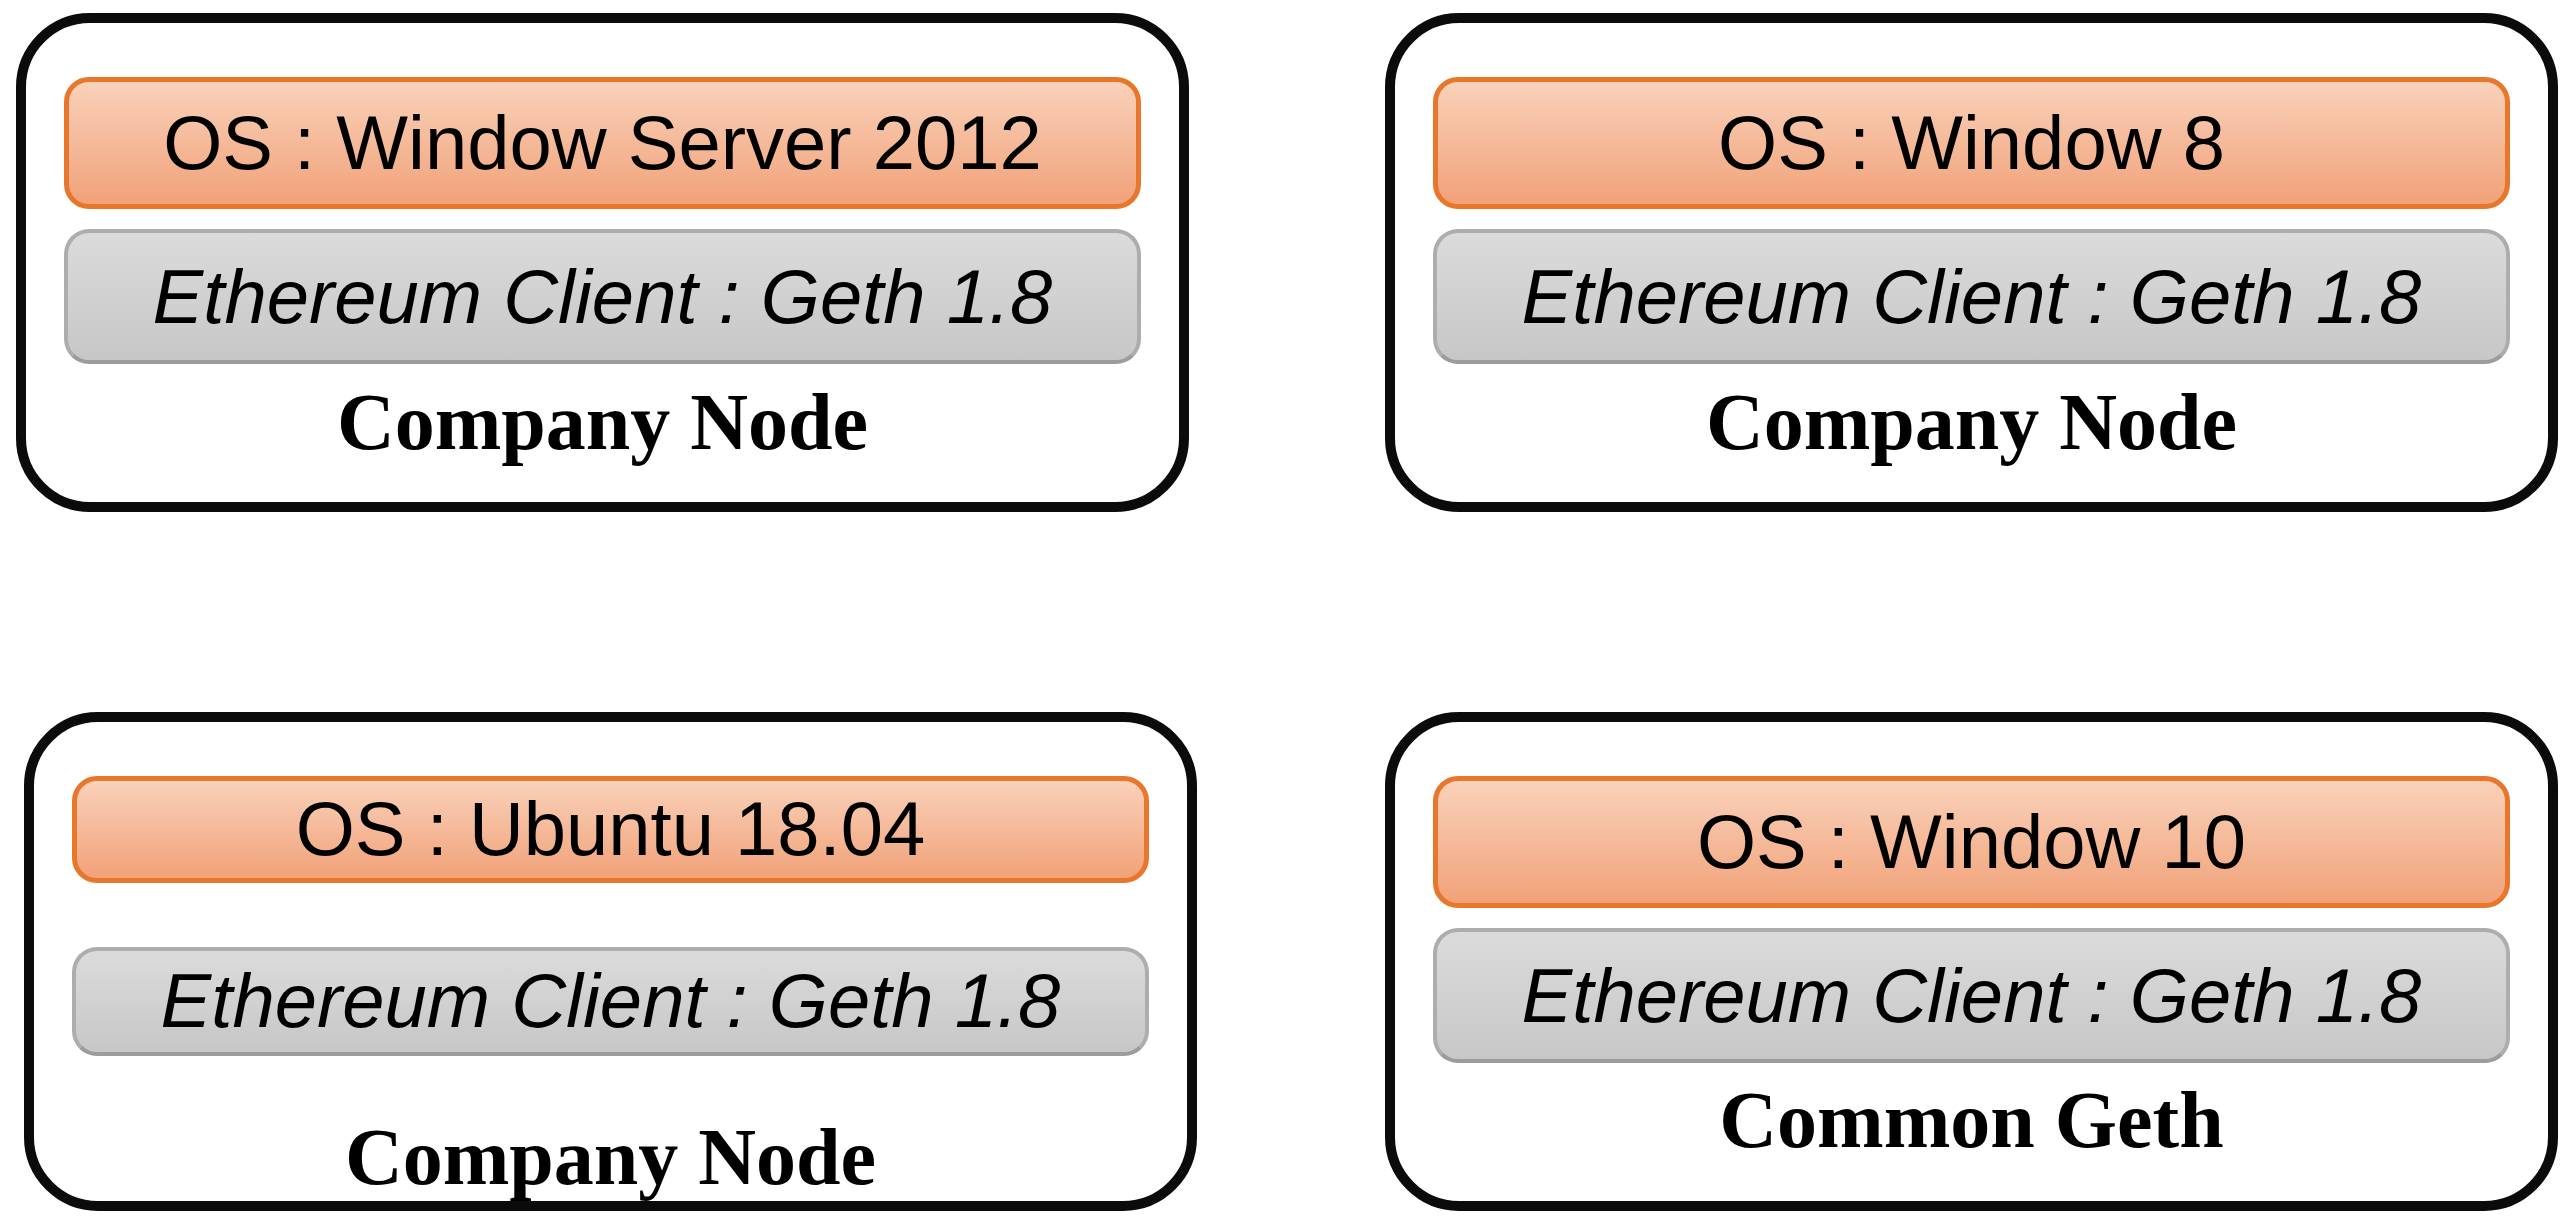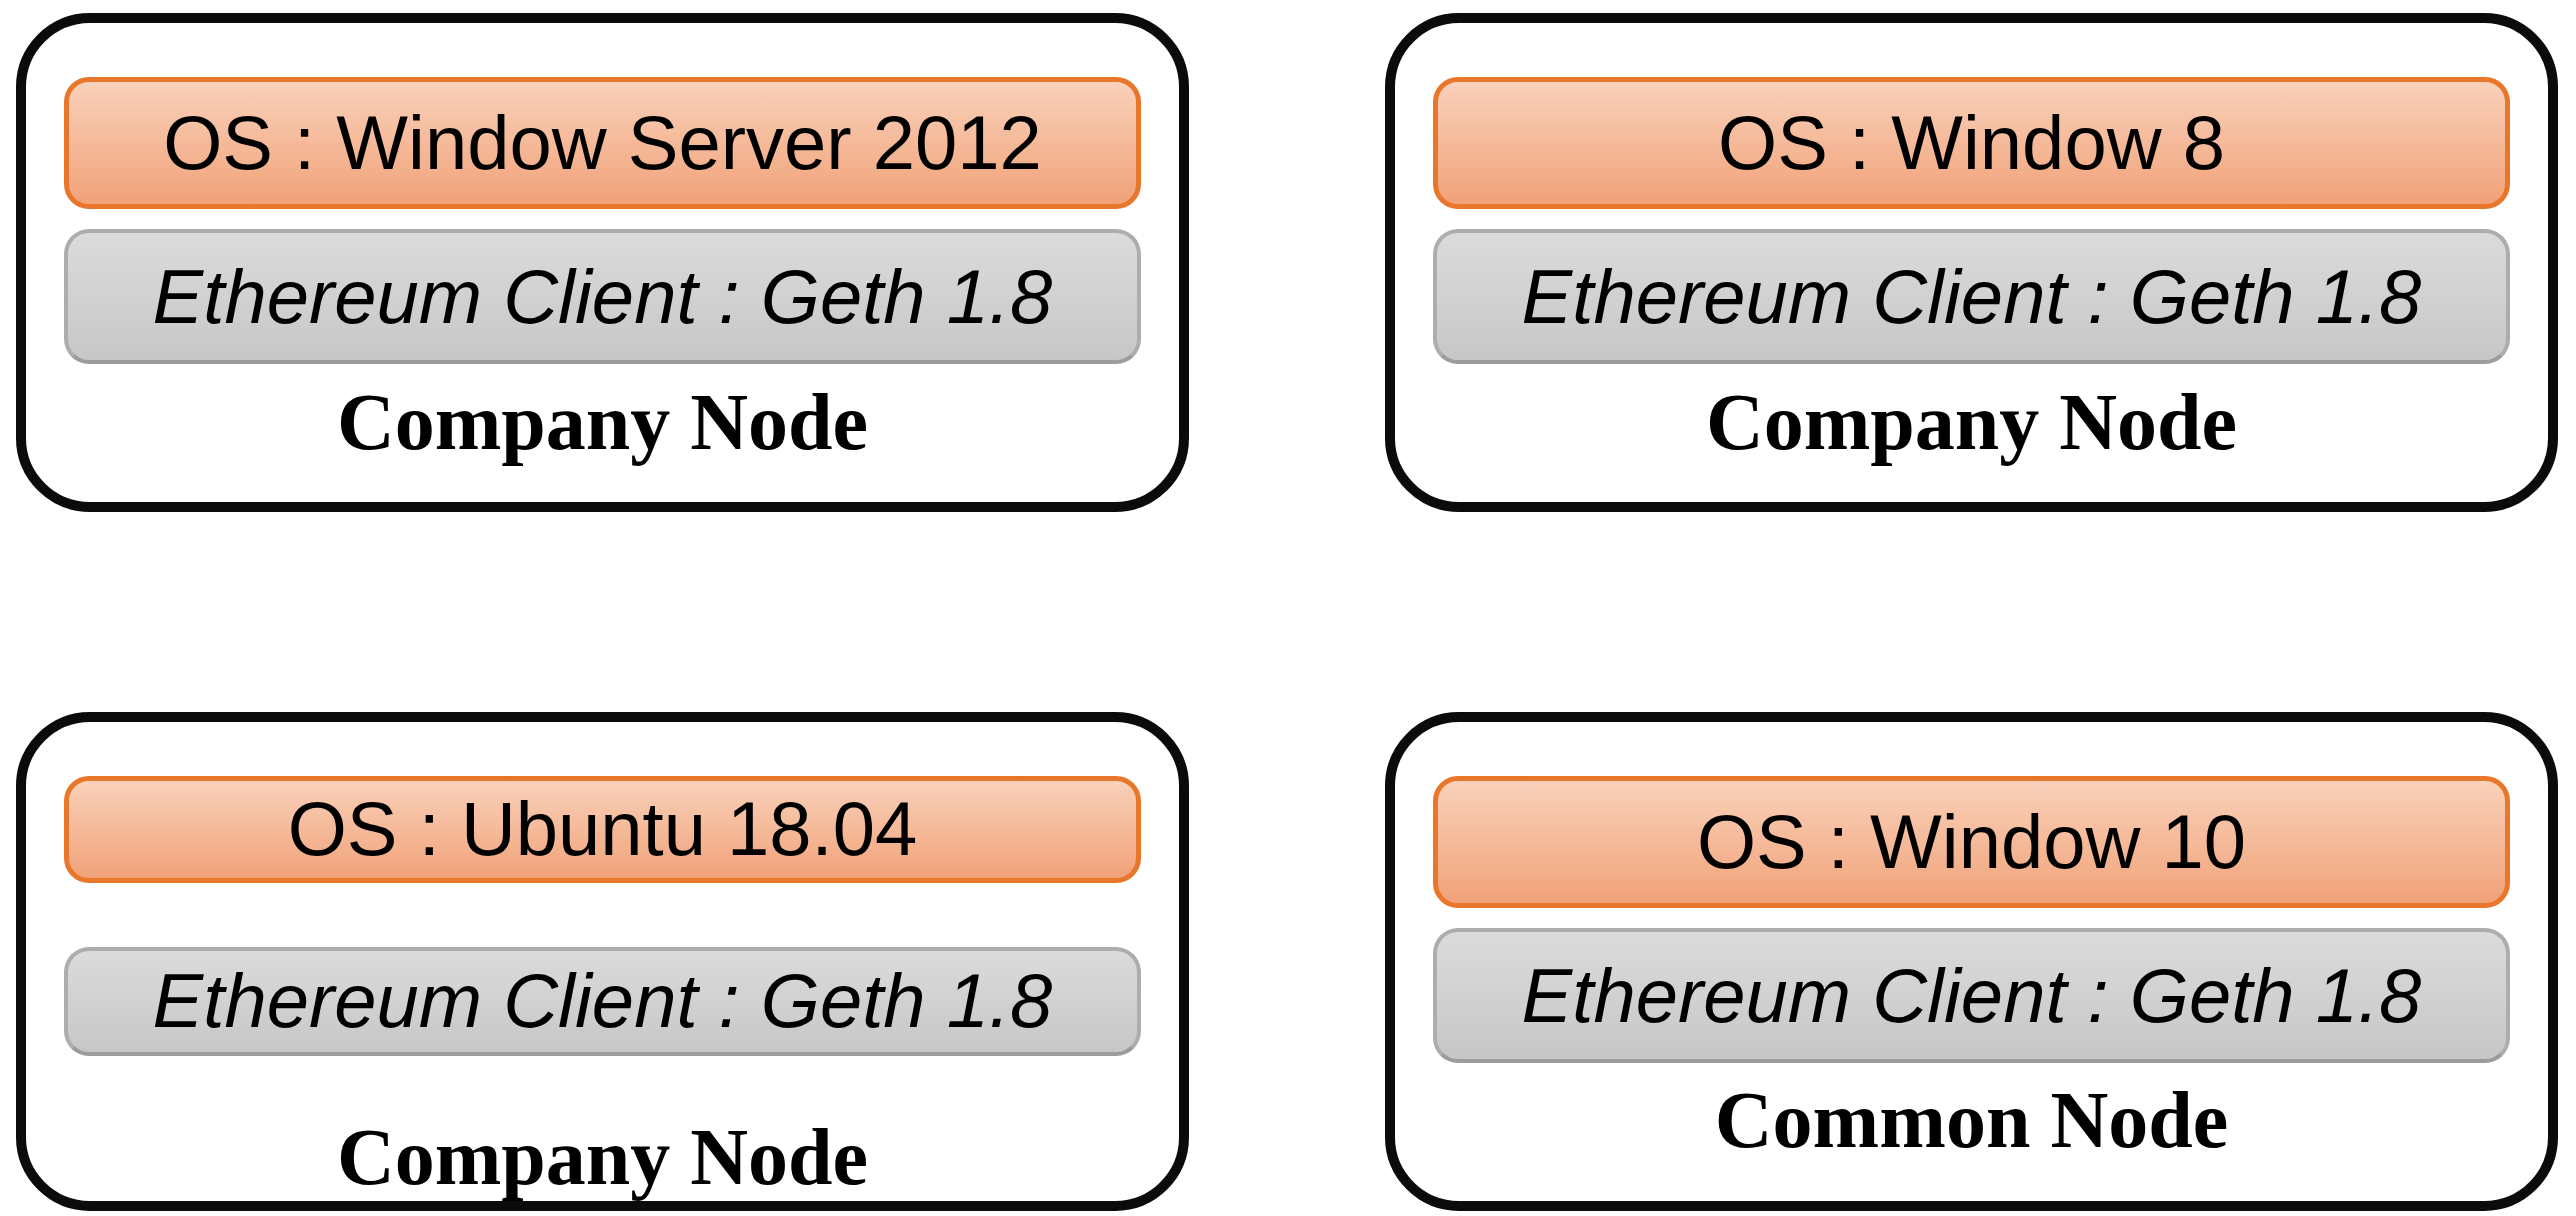--- a/index.html
+++ b/index.html
@@ -22,21 +22,21 @@
     box-sizing: border-box;
     border: 10.5px solid var(--box-border, #0b0b0b);
     border-radius: 74px;
     background: #ffffff;
     display: flex;
     flex-direction: column;
     padding: 54px 38px 0 38px;
   }
   .pos-tl { left: 16px;   top: 13.4px; }
   .pos-tr { left: 1385px; top: 13.4px; }
-  .pos-bl { left: 16px;   top: 712px; gap: 44px; }
+  .pos-bl { left: 24px;   top: 712px; gap: 44px; }
   .pos-br { left: 1385px; top: 712px; }
 
   .os-bar {
     box-sizing: border-box;
     height: 132px;
     border: 5.7px solid var(--os-border, #e8772c);
     border-radius: 25px;
     background: linear-gradient(180deg,
       var(--os-fill-top, #f9d1ba) 0%,
       var(--os-fill-bottom, #f1a279) 100%);
@@ -110,17 +110,17 @@
     <div class="node-label">Company Node</div>
   </div>
 
   <div class="node-box pos-br">
     <div class="os-bar">
       <span>OS : Window 10</span>
     </div>
     <div class="client-bar">
       <span>Ethereum Client : Geth 1.8</span>
     </div>
-    <div class="node-label">Common Node</div>
+    <div class="node-label">Common Geth</div>
   </div>
 
 </div>
 
 
 </body></html>

